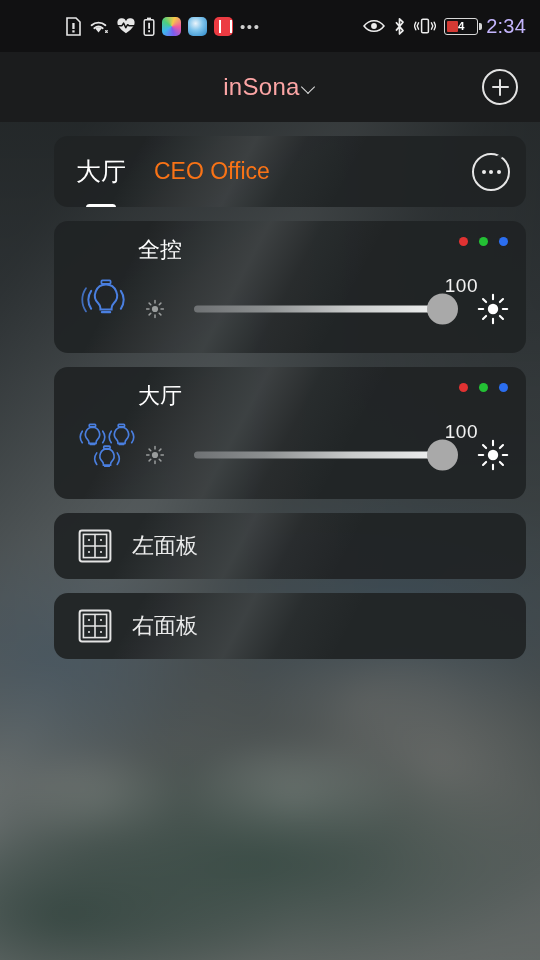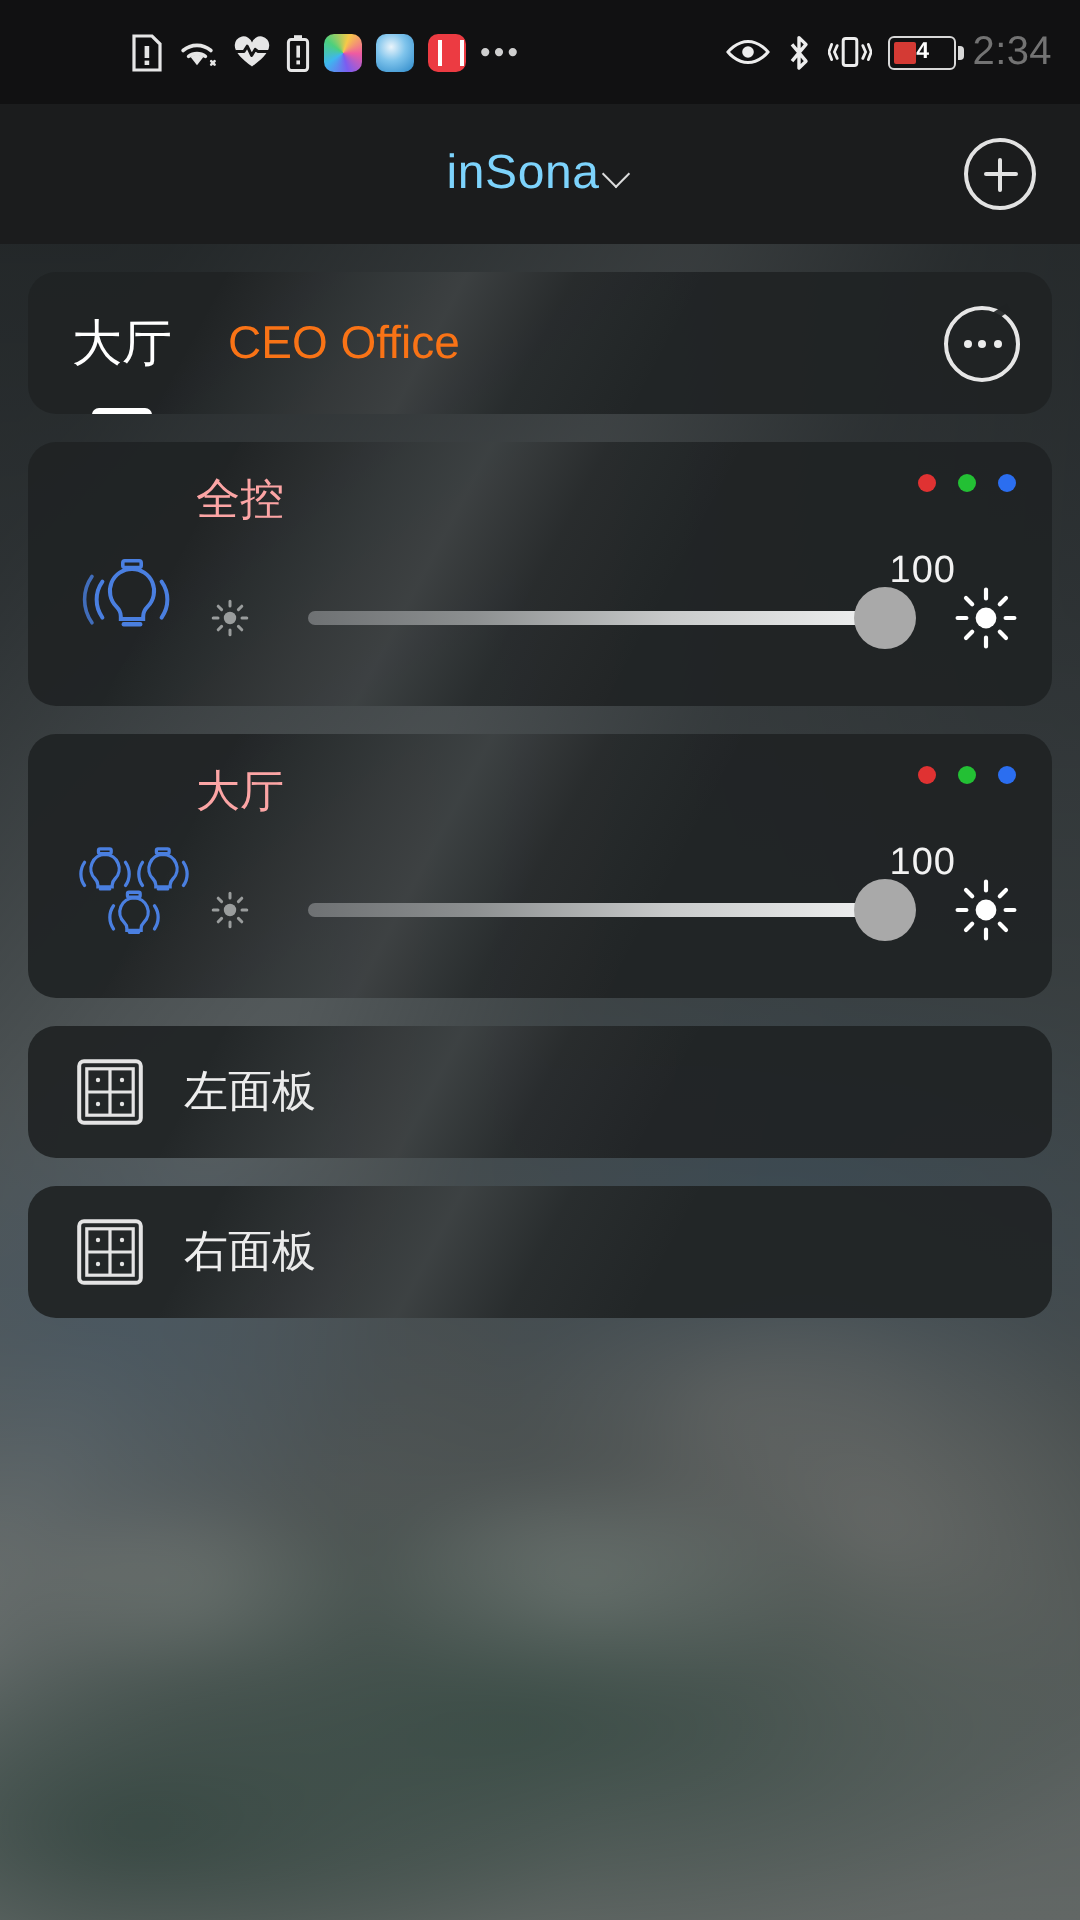--- a/index.html
+++ b/index.html
@@ -61,43 +61,43 @@
   .dots3 { letter-spacing:1.6px; font-size:15px; color:#cfcfcf; line-height:1; }
   .battery {
     width:34px; height:17px; border:1.6px solid #d8d8d8; border-radius:3px;
     position:relative; display:flex; align-items:center; padding:2px;
   }
   .battery::after { content:""; position:absolute; right:-4.5px; top:4.5px; width:3px; height:7px;
      background:#d8d8d8; border-radius:0 2px 2px 0; }
   .battery .fill { height:100%; background:#d43a34; border-radius:1px; }
   .battery .num { position:absolute; inset:0; display:flex; align-items:center; justify-content:center;
      font-size:11.5px; color:#fff; font-weight:600; }
-  .clock { font-size:20px; color:#737373; letter-spacing:.2px; }
+  .clock { font-size:20px; color:#c4b5fd; letter-spacing:.2px; }
 
   
   .appbar {
     position:relative; height:70px; background:#1b1c1d; z-index:5;
     display:flex; align-items:center; justify-content:center;
   }
   .title-wrap { display:flex; align-items:flex-end; gap:1px; }
-  .apptitle { font-size:24px; color:#7dd3fc; letter-spacing:.3px; font-weight:400; }
+  .apptitle { font-size:24px; color:#fca5a5; letter-spacing:.3px; font-weight:400; }
   .chev { width:16px; height:16px; position:relative; margin-bottom:5px; }
   .chev::before { content:""; position:absolute; left:2px; top:2px; width:9px; height:9px;
      border-right:1.8px solid #dcdcdc; border-bottom:1.8px solid #dcdcdc; transform:rotate(45deg); }
   .addbtn {
     position:absolute; right:22px; top:50%; transform:translateY(-50%);
     width:36px; height:36px; border:2px solid #e2e2e2; border-radius:50%;
     display:flex; align-items:center; justify-content:center;
   }
   .addbtn .h, .addbtn .v { position:absolute; background:#e2e2e2; border-radius:1px; }
   .addbtn .h { width:17px; height:2px; }
   .addbtn .v { width:2px; height:17px; }
 
   
-  .content { position:relative; z-index:4; padding:14px 14px 0; }
+  .content { position:relative; z-index:4; padding:14px 14px 0;margin-left:40px; }
 
   .card {
     background:rgba(32,35,36,0.92);
     border-radius:14px;
     position:relative; overflow:hidden;
   }
   .card.streak::before {
     content:""; position:absolute; inset:0; pointer-events:none;
     background:linear-gradient(118deg, rgba(190,198,200,0) 18%, rgba(190,198,200,0.12) 33%,
                rgba(200,208,210,0.16) 40%, rgba(170,178,180,0.05) 50%, rgba(150,158,160,0) 62%);
@@ -117,21 +117,21 @@
     width:38px; height:38px; border:2px solid #e6e6e6; border-radius:50%;
     margin-right:16px; display:flex; align-items:center; justify-content:center; gap:3.5px;
     position:relative;
   }
   .morebtn i { width:4px; height:4px; border-radius:50%; background:#ececec; display:block; }
   .morebtn::after { content:""; position:absolute; top:-1px; right:3px; width:9px; height:4px;
      background:rgba(32,35,36,0.92); transform:rotate(-32deg); }
 
   
   .lightcard { height:132px; margin-bottom:14px; padding:0; }
-  .lc-name { position:absolute; left:84px; top:14px; font-size:22px; color:#fca5a5; }
+  .lc-name { position:absolute; left:84px; top:14px; font-size:22px; color:#ffffff; }
   .rgbdots { position:absolute; right:18px; top:16px; display:flex; gap:11px; }
   .rgbdots span { width:9px; height:9px; border-radius:50%; display:block; }
   .lc-icon { position:absolute; left:24px; top:52px; width:58px; height:56px; }
   .lc-slider { position:absolute; left:84px; right:14px; bottom:22px; height:44px; }
   .sunsm { position:absolute; left:6px; top:50%; transform:translateY(-50%); }
   .sunbig { position:absolute; right:2px; top:50%; transform:translateY(-50%); }
   .track {
     position:absolute; left:56px; right:64px; top:50%; transform:translateY(-50%);
     height:7px; border-radius:4px;
     background:linear-gradient(90deg,#6e7173 0%,#8c8f90 28%,#c9cbcb 62%,#f3f4f4 100%);

